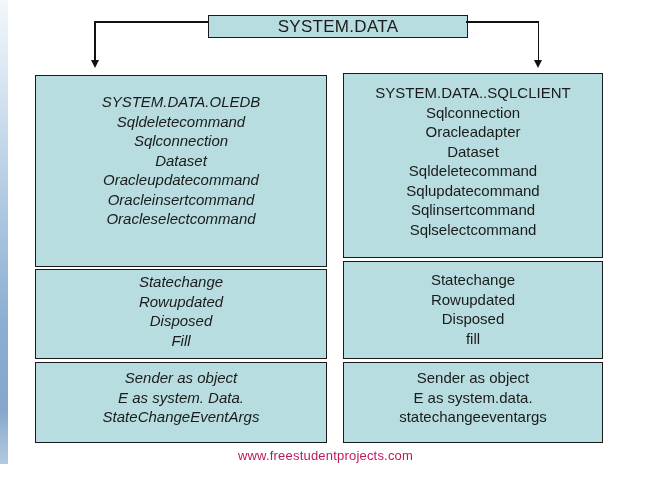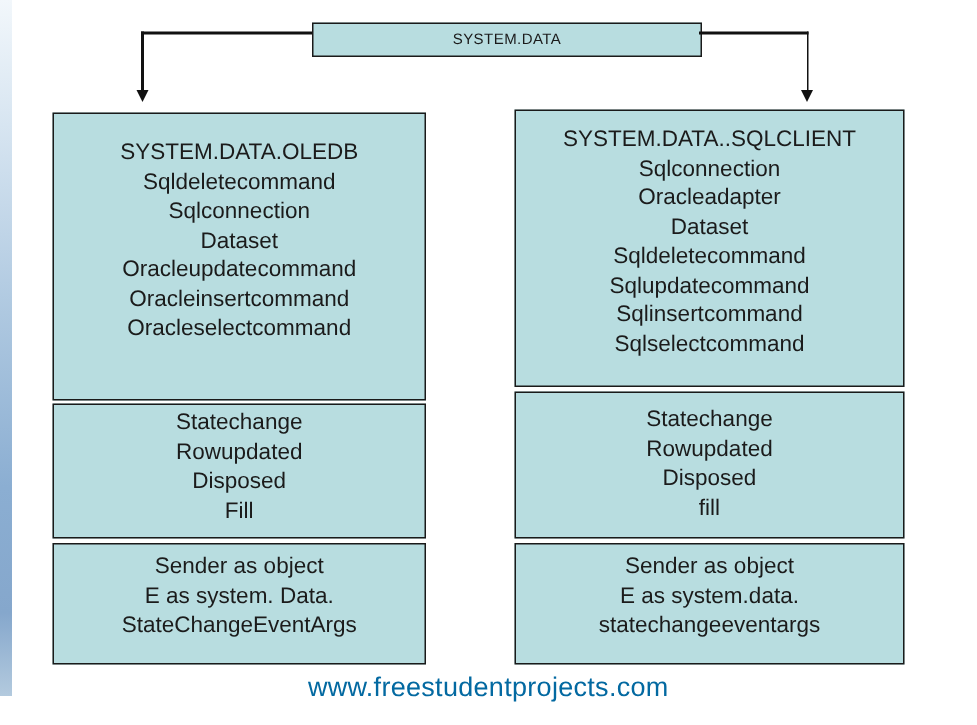--- a/index.html
+++ b/index.html
@@ -11,42 +11,42 @@
     position:absolute;left:0;top:0;width:8px;height:464px;
     background:linear-gradient(180deg,#f2f7fb 0%,#d7e5f1 18%,#aec8e0 45%,#8baed2 70%,#85a7cc 88%,#b3cade 100%);
   }
   .node{
     position:absolute;background:#b8dde0;border:1.5px solid #1a1a1a;box-sizing:border-box;
     text-align:center;
   }
   .root-box{
     left:208px;top:15px;width:260px;height:23px;
     display:flex;align-items:center;justify-content:center;
-    font-size:10px;letter-spacing:.3px;
+    font-size:17px;letter-spacing:.3px;
   }
   .conn{position:absolute;background:#111;}
   .conn-h{height:1.5px;}
   .conn-v{width:1.5px;}
   .arrowhead{
     position:absolute;width:0;height:0;
     border-left:4.5px solid transparent;border-right:4.5px solid transparent;
     border-top:8px solid #111;
   }
   .section{font-size:15px;line-height:19.5px;}
-  .left-col{left:35px;width:249px;}
+  .left-col{left:35px;width:292px;font-style:italic;}
   .right-col{left:343px;width:260px;}
   .l-s1{top:75px;height:192px;padding-top:16px;}
   .l-s2{top:269px;height:90px;padding-top:2px;}
   .l-s3{top:362px;height:81px;padding-top:5px;}
   .r-s1{top:73px;height:185px;padding-top:9px;}
   .r-s2{top:261px;height:98px;padding-top:8px;}
   .r-s3{top:362px;height:81px;padding-top:5px;}
   .footer{
     position:absolute;left:0;top:448px;width:651px;text-align:center;
-    font-size:18px;color:#0369a1;letter-spacing:.2px;
+    font-size:13px;color:#be185d;letter-spacing:.2px;
   }
 </style>
 </head>
 <body>
 
 <div class="canvas">
 
   <div class="edge-strip"></div>
 
   <div class="node root-box">

